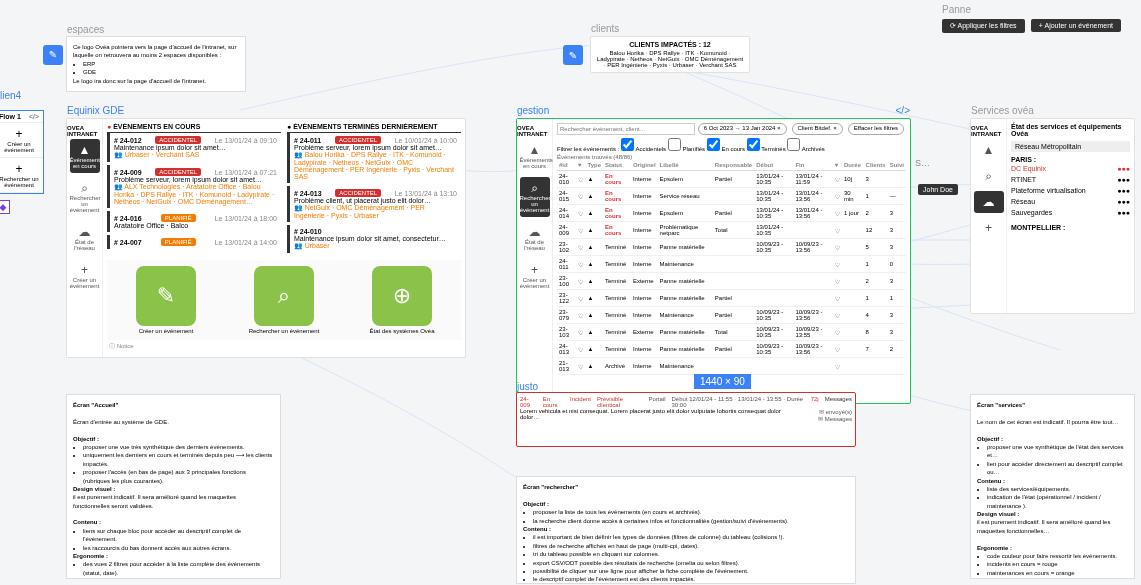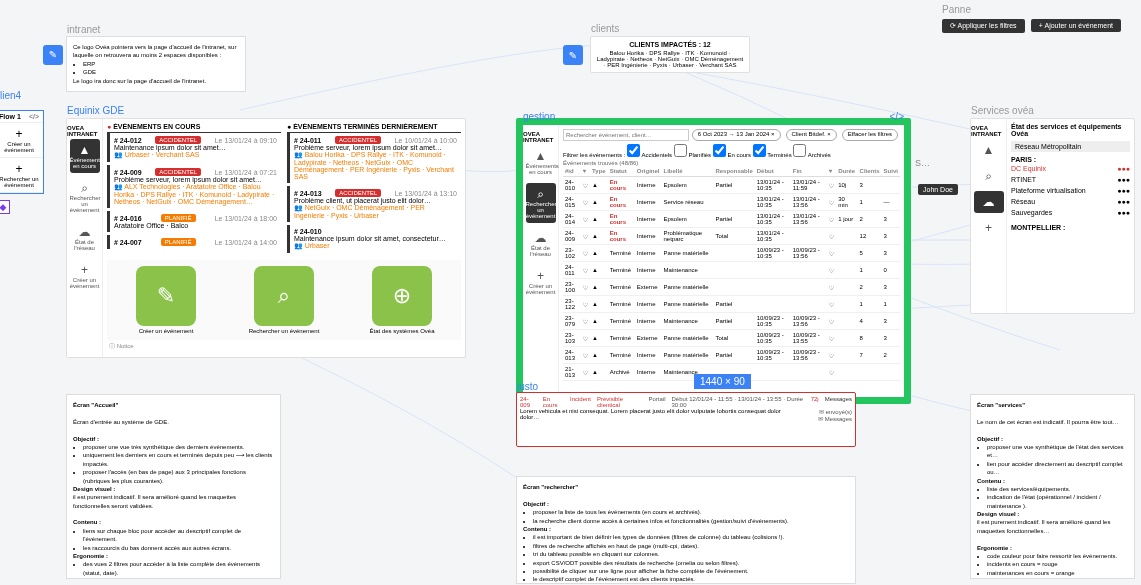--- a/index.html
+++ b/index.html
@@ -70,21 +70,21 @@
     </div>
   <div class="flow-btn">
       <div style="font-size:12px">+</div>
       <div>Rechercher un événement</div>
     </div>
 </div>
 <div style="position:absolute;left:-4px;top:200px;width:14px;height:14px;background:#fff;border:1px solid #7c3aed;color:#7c3aed;display:flex;align-items:center;justify-content:center;font-size:9px">◆</div>
 
 <div class="note" style="left:66px;top:36px;width:180px">
   <div class="note-ico">✎</div>
-  <span class="frame-label">intranet</span>
+  <span class="frame-label">espaces</span>
   <div>Ce logo Ovéa pointera vers la page d'accueil de l'intranet, sur laquelle on retrouvera au moins 2 espaces disponibles :</div>
   <ul>
       <li>ERP</li>
       <li>GDE</li>
     </ul>
   <div>Le logo ira donc sur la page d'accueil de l'intranet.</div>
 </div>
 
 <div class="frame" style="left:590px;top:36px;width:160px;padding:4px;text-align:center">
   <div class="note-ico" style="left:-28px">✎</div>
@@ -176,21 +176,21 @@
     </div>
     <div style="display:flex;justify-content:space-around;padding:6px 0;background:#fafafa;margin-top:4px">
       <div style="text-align:center"><div class="big-btn">✎</div><div style="font-size:6px;margin-top:2px">Créer un événement</div></div>
       <div style="text-align:center"><div class="big-btn">⌕</div><div style="font-size:6px;margin-top:2px">Rechercher un événement</div></div>
       <div style="text-align:center"><div class="big-btn">⊕</div><div style="font-size:6px;margin-top:2px">État des systèmes Ovéa</div></div>
     </div>
     <div style="font-size:6px;color:#888;padding:2px">ⓘ <span>Notice</span></div>
   </div>
 </div>
 
-<div class="frame" style="left:516px;top:118px;width:395px;height:286px;border:7px solid #22c55e;display:flex">
+<div class="frame" style="left:516px;top:118px;width:395px;height:286px;border:1px solid #22c55e;display:flex">
   <span class="frame-label sel">gestion</span>
   <div style="position:absolute;right:0;top:-14px;font-size:10px;color:#3b82f6">&lt;/&gt;</div>
   <div class="sidebar">
     <div style="font-size:6px;font-weight:bold;margin:2px 0">OVEA INTRANET</div>
     <div class="side-item"><span class="side-ico">▲</span><span>Événements en cours</span></div>
     <div class="side-item active"><span class="side-ico">⌕</span><span>Rechercher un événement</span></div>
     <div class="side-item"><span class="side-ico">☁</span><span>État de l'réseau</span></div>
     <div class="side-item"><span class="side-ico">+</span><span>Créer un événement</span></div>
   </div>
   <div style="flex:1;padding:4px;overflow:hidden">

